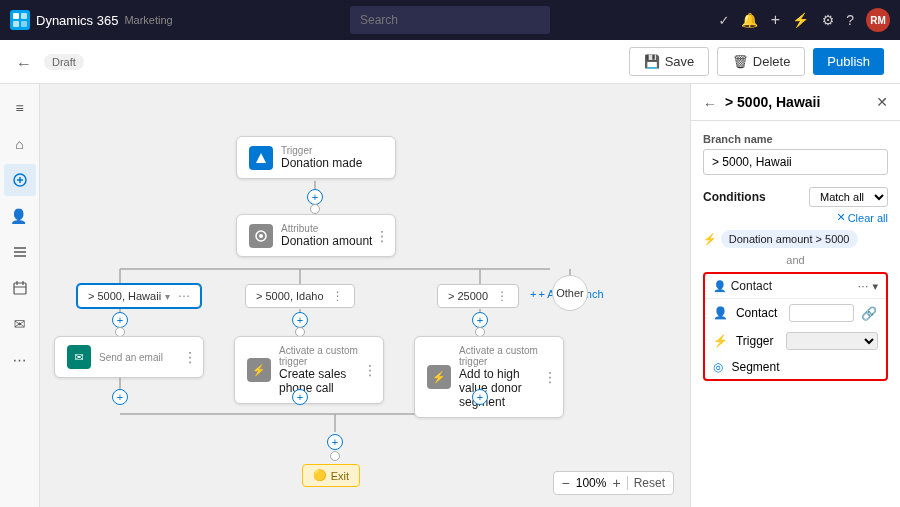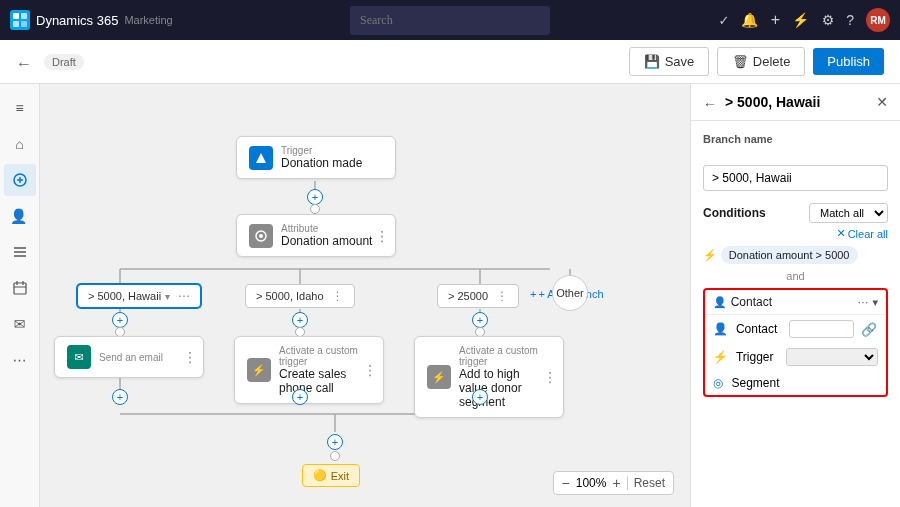--- a/index.html
+++ b/index.html
@@ -310,21 +310,21 @@
     }
     .right-panel-body {
       padding: 12px;
       display: flex;
       flex-direction: column;
       gap: 12px;
     }
     .field-label {
       font-size: 11px;
       color: #555;
-      margin-bottom: 20px;
+      margin-bottom: 4px;
       font-weight: 600;
     }
     .field-input {
       width: 100%;
       border: 1px solid #ccc;
       border-radius: 3px;
       padding: 5px 8px;
       font-size: 12px;
       outline: none;
     }
@@ -435,21 +435,21 @@
           <rect x="8" width="6" height="6" fill="white" rx="1" opacity="0.7"></rect>
           <rect y="8" width="6" height="6" fill="white" rx="1" opacity="0.7"></rect>
           <rect x="8" y="8" width="6" height="6" fill="white" rx="1" opacity="0.5"></rect>
         </svg>
     </div>
     <span>Dynamics 365</span>
     <span style="color:#888; font-size:11px;">Marketing</span>
   </div>
 
   <div class="topnav-search">
-    <input type="text" style="background: rgb(45, 45, 78); border: none; color: rgb(204, 204, 204); padding: 7px 10px; border-radius: 3px; width: 200px; font-size: 12px; outline: none; font-family: Liberation Serif, serif;" placeholder="Search">
+    <input type="text" style="background: rgb(45, 45, 78); border: none; color: rgb(204, 204, 204); padding: 7px 10px; border-radius: 3px; width: 200px; font-size: 12px; outline: none;" placeholder="Search">
   </div>
 
   <div class="topnav-right">
     <span style="color:#ccc; font-size:13px;">✓</span>
     <span style="color:#ccc;">🔔</span>
     <span style="color:#ccc; font-size:16px;">+</span>
     <span style="color:#ccc;">⚡</span>
     <span style="color:#ccc;">⚙</span>
     <span style="color:#ccc;">?</span>
     <div class="avatar">RM</div>

